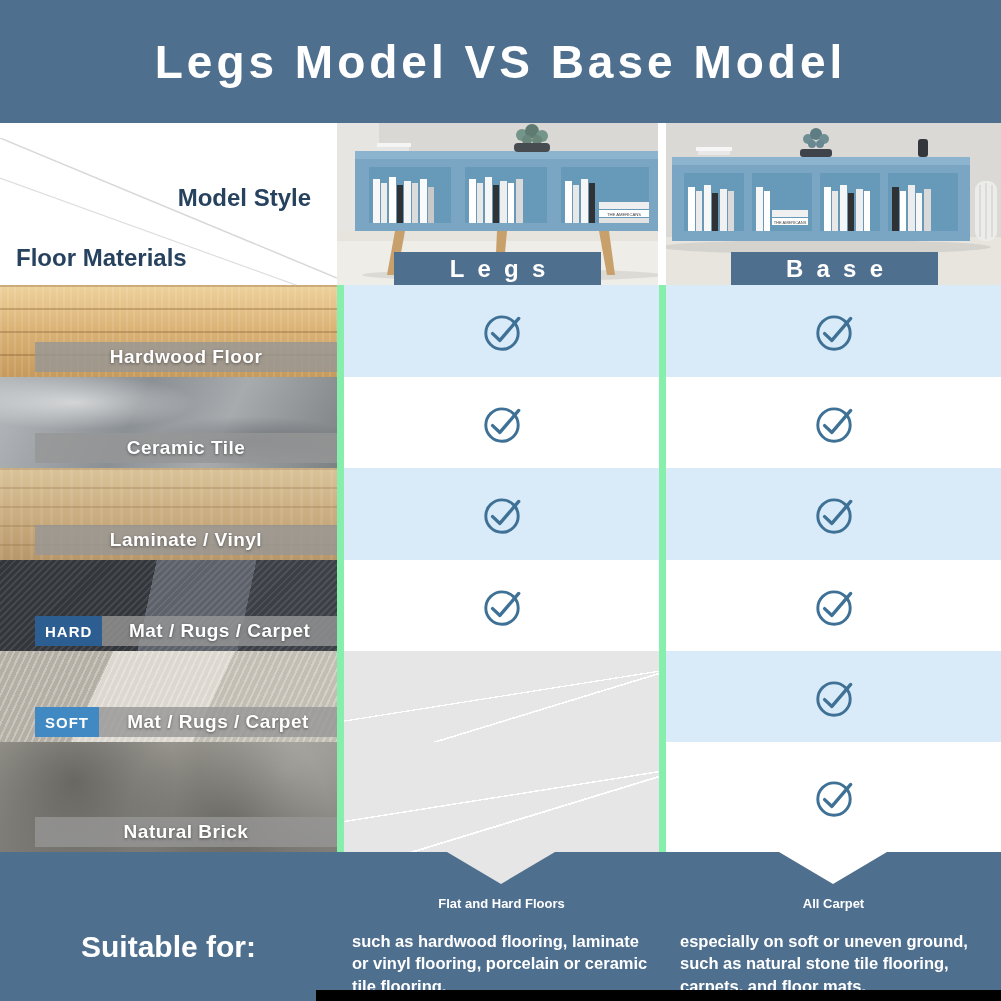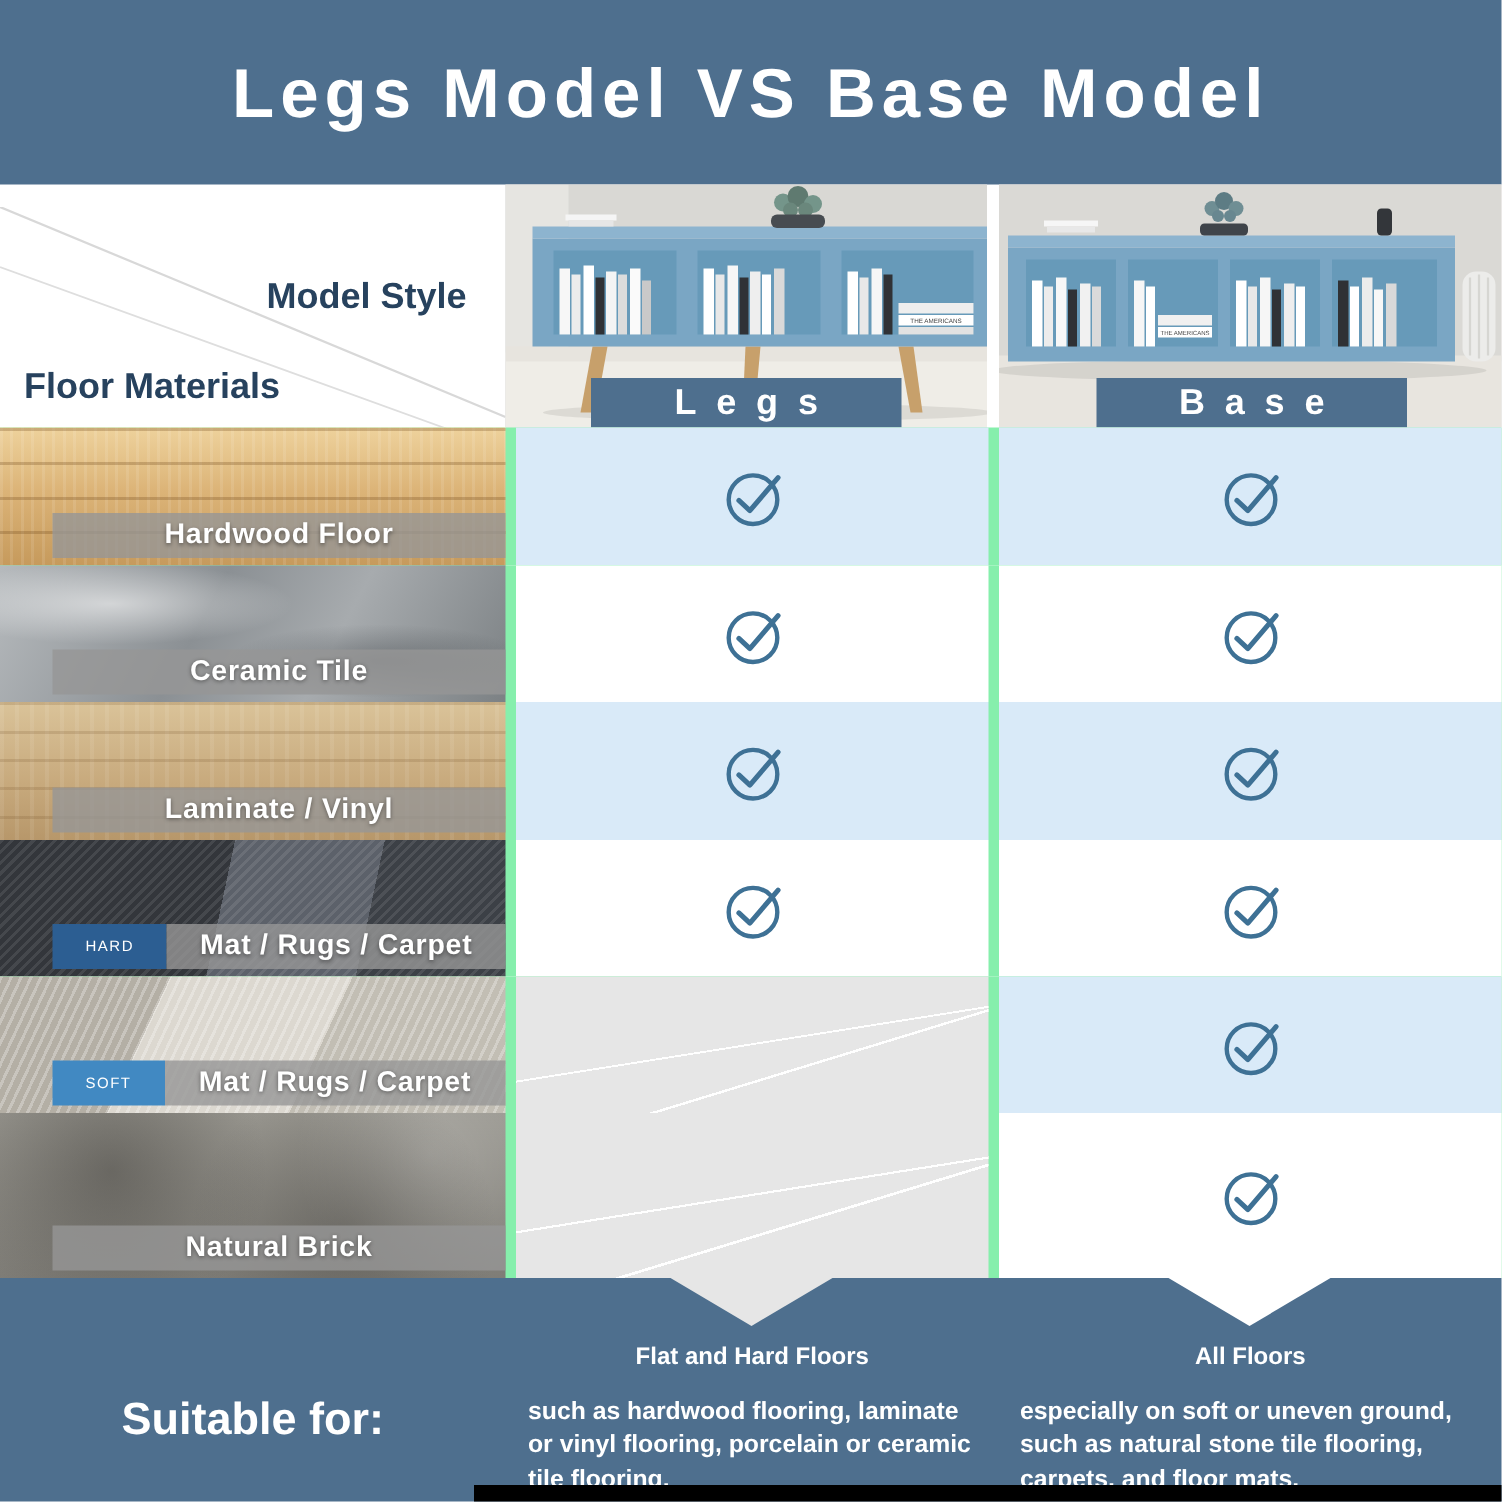--- a/index.html
+++ b/index.html
@@ -76,37 +76,37 @@
     repeating-linear-gradient(115deg, rgba(255,255,255,.28) 0 2px, rgba(0,0,0,0) 2px 6px),
     linear-gradient(115deg,#b4afa5 0 30%,#dcd8d0 30% 62%,#c2beb4 62% 100%);}
   .tex-brick{background:
     radial-gradient(circle at 22% 35%, rgba(60,58,54,.45), rgba(0,0,0,0) 38%),
     radial-gradient(circle at 68% 72%, rgba(70,68,64,.40), rgba(0,0,0,0) 42%),
     radial-gradient(circle at 85% 25%, rgba(255,255,255,.18), rgba(0,0,0,0) 30%),
     linear-gradient(180deg,#98968f 0%,#7f7d77 100%);}
 
   
   .band-wrap{position:absolute;left:35px;right:0;bottom:5px;height:30px;display:flex;}
-  .badge{display:flex;align-items:center;padding:0 22px;color:#fff;font-weight:normal;font-size:10px;letter-spacing:1px;}
+  .badge{display:flex;align-items:center;padding:0 10px;color:#fff;font-weight:bold;font-size:15px;letter-spacing:1px;}
   .badge-hard{background:#2c5e92;}
   .badge-soft{background:#4189c2;}
   .band{flex:1;background:rgba(150,150,150,0.80);color:#fff;font-weight:bold;font-size:19px;
     display:flex;align-items:center;justify-content:center;letter-spacing:0.5px;
     text-shadow:0 1px 3px rgba(0,0,0,0.45);}
 
   .checkwrap{width:46px;height:46px;}
   .checkwrap svg{display:block;}
 
   
   .footer{left:0;top:852px;width:1001px;height:149px;background:#4e6f8e;}
   .tail{top:852px;width:0;height:0;border-left:54px solid transparent;border-right:54px solid transparent;}
   .tail-legs{left:447px;border-top:32px solid #e6e6e6;}
   .tail-base{left:779px;border-top:32px solid #ffffff;}
   .suitable{left:0;top:930px;width:337px;text-align:center;color:#fff;font-size:30px;font-weight:bold;}
-  .ft-head{top:896px;color:#fff;font-size:16px;font-weight:bold;text-align:center;}
+  .ft-head{top:896px;color:#fff;font-size:13px;font-weight:bold;text-align:center;}
   .ft-head-legs{left:344px;width:315px;}
   .ft-head-base{left:666px;width:335px;}
   .ft-body{top:930px;color:#fff;font-size:16.5px;font-weight:bold;line-height:1.35;text-align:left;}
   .ft-body-legs{left:352px;width:302px;}
   .ft-body-base{left:680px;width:318px;}
 
   .blackbar{left:316px;right:0;bottom:0;height:11px;background:#000;}
 </style>
 </head>
 <body>
@@ -378,16 +378,16 @@
 
 <div class="abs footer"></div>
 <div class="abs tail tail-legs"></div>
 <div class="abs tail tail-base"></div>
 
 <div class="abs suitable">Suitable for:</div>
 
 <div class="abs ft-head ft-head-legs">Flat and Hard Floors</div>
 <div class="abs ft-body ft-body-legs">such as hardwood flooring, laminate or vinyl flooring, porcelain or ceramic tile flooring.</div>
 
-<div class="abs ft-head ft-head-base">All Floors</div>
+<div class="abs ft-head ft-head-base">All Carpet</div>
 <div class="abs ft-body ft-body-base">especially on soft or uneven ground, such as natural stone tile flooring, carpets, and floor mats.</div>
 
 <div class="abs blackbar"></div>
 
 </body></html>

